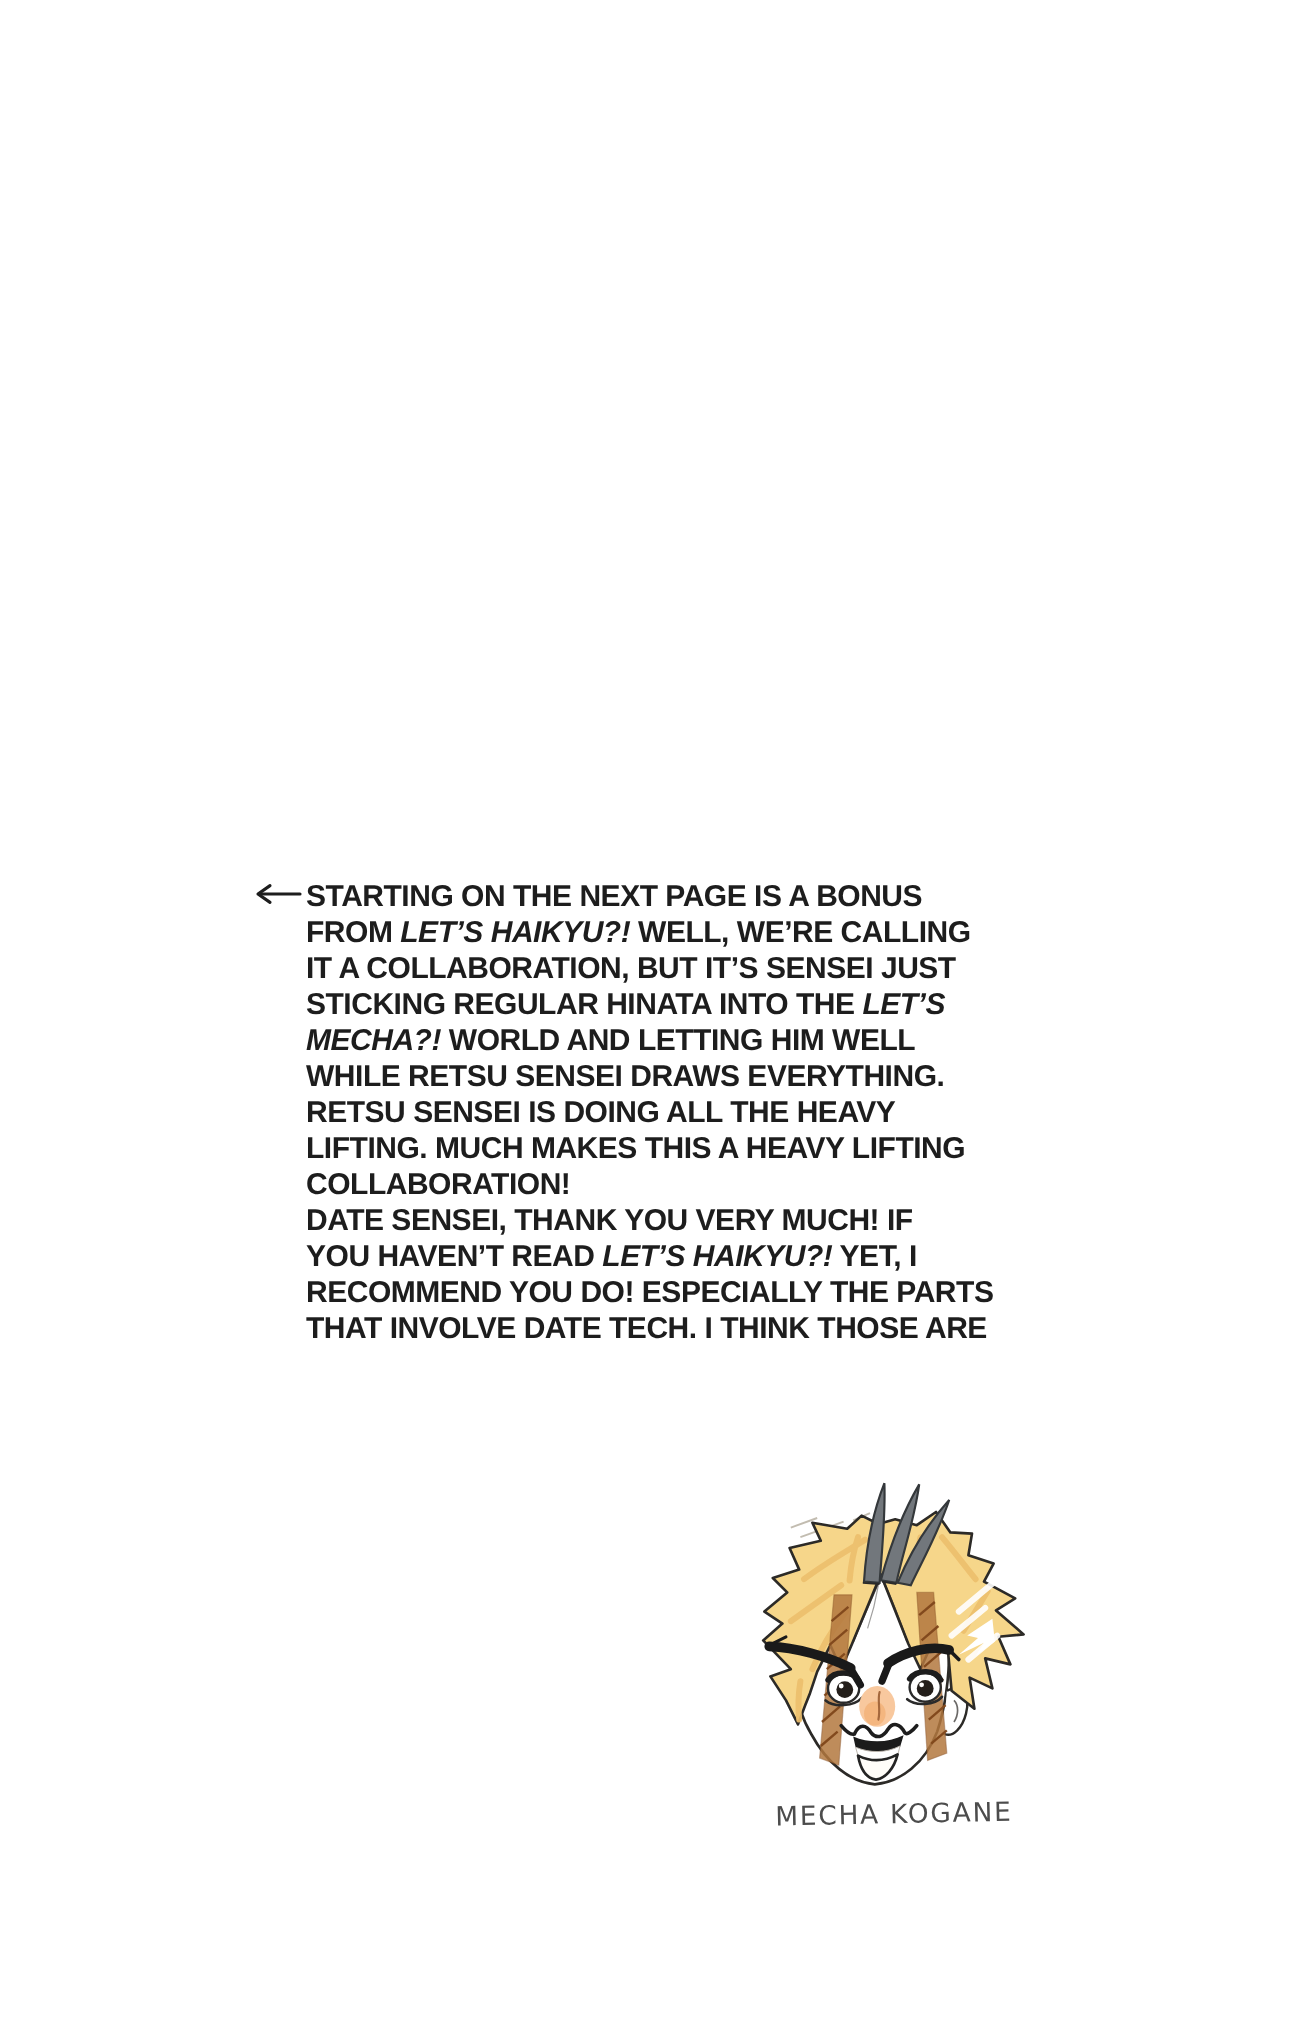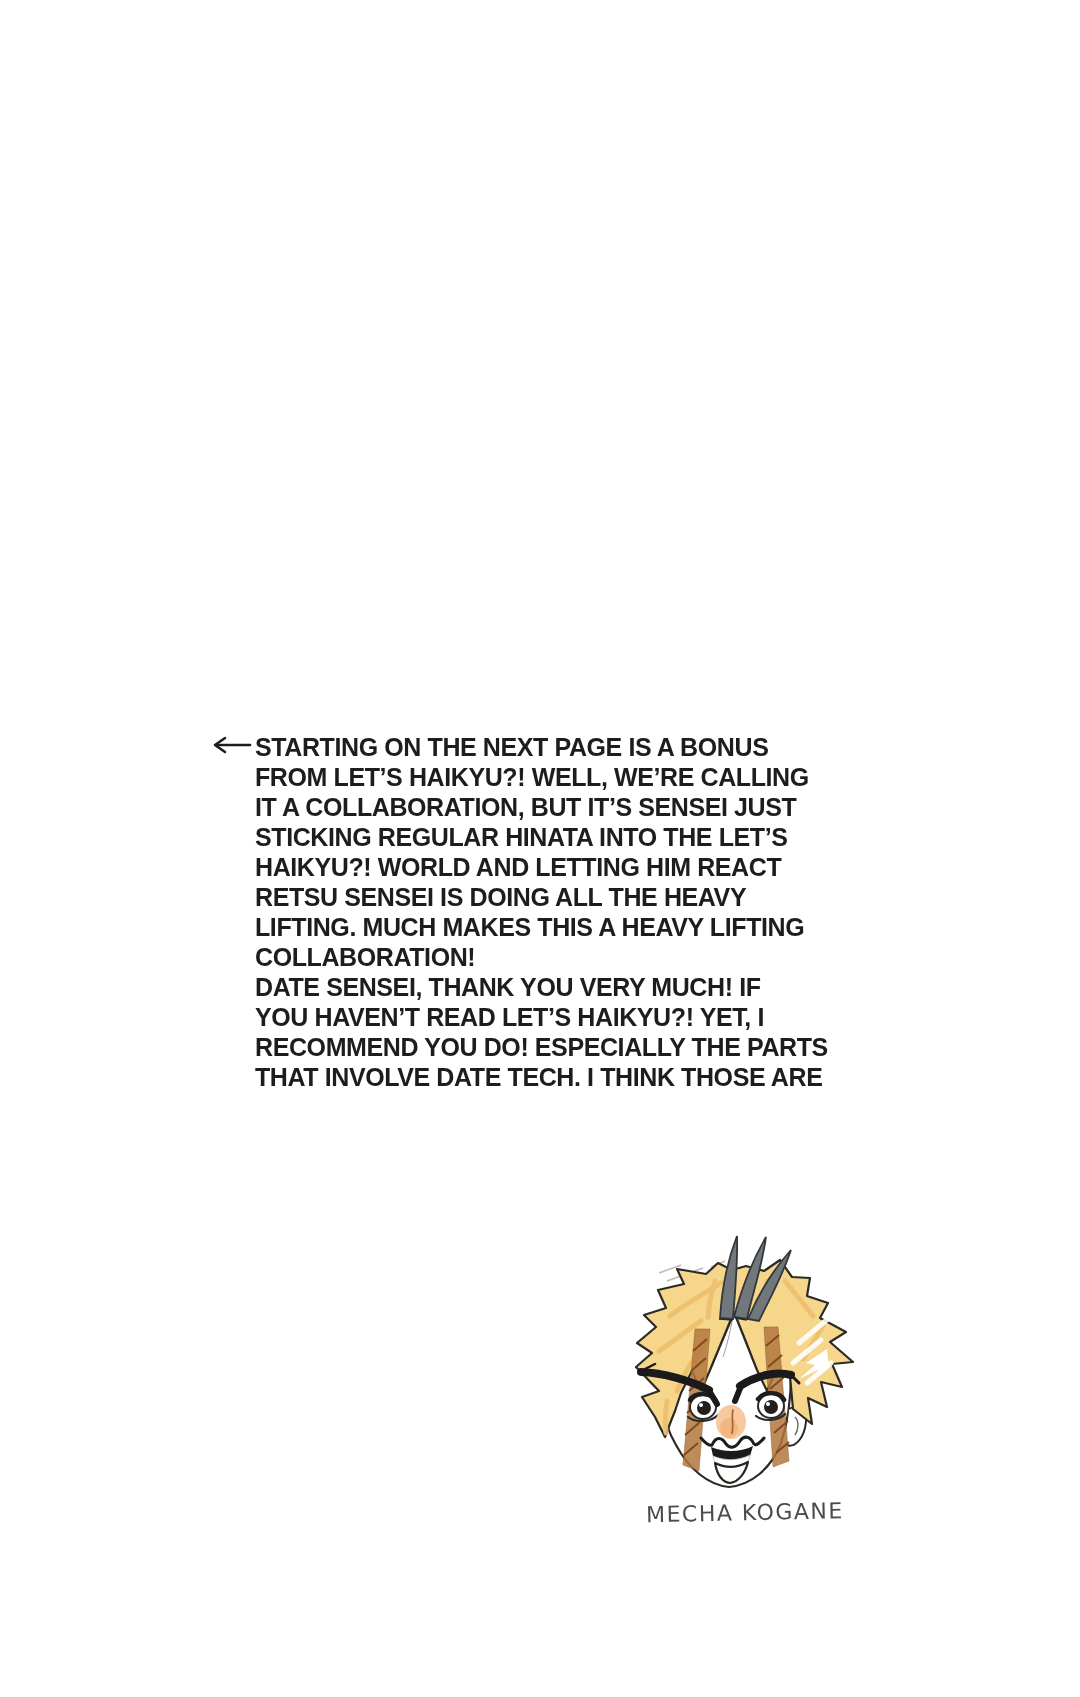--- a/index.html
+++ b/index.html
@@ -10,21 +10,21 @@
     font-family:"Liberation Sans",sans-serif;
     margin-top:21px;
   }
   .arrow-wrap{position:absolute;left:211px;top:712px;width:42px;height:24px;}
   .note-text{
     position:absolute;left:255px;top:711px;width:600px;
     font-weight:700;font-size:25px;line-height:30px;letter-spacing:-0.4px;
     color:var(--ink,#1d1d1d);
   }
   .nline{white-space:nowrap;}
-  .nline .it{}
+  .nline .it{font-style:italic;}
   .sketch{position:absolute;left:615px;top:1200px;width:250px;height:290px;}
   .caption{
     position:absolute;left:646px;top:1477px;width:220px;
     font-family:"DejaVu Sans",sans-serif;
     font-size:22px;letter-spacing:1.5px;line-height:30px;
     color:var(--caption,#4c4c4c);
     transform:rotate(-1.2deg);
     white-space:nowrap;
   }
 </style>
@@ -38,21 +38,22 @@
       <line x1="39" y1="12" x2="5" y2="12" stroke="#1d1d1d" stroke-width="2.6" stroke-linecap="round"></line>
       <path d="M14,5 L4,12 L14,19" fill="none" stroke="#1d1d1d" stroke-width="2.6" stroke-linecap="round" stroke-linejoin="round"></path>
     </svg>
   </div>
 
   <div class="note-text">
       <div class="nline"><span>STARTING ON THE NEXT PAGE IS A BONUS</span></div>
       <div class="nline"><span>FROM </span><span class="it">LET’S HAIKYU?!</span><span> WELL, WE’RE CALLING</span></div>
       <div class="nline"><span>IT A COLLABORATION, BUT IT’S SENSEI JUST</span></div>
       <div class="nline"><span>STICKING REGULAR HINATA INTO THE </span><span class="it">LET’S</span></div>
-      <div class="nline"><span class="it">HAIKYU?!</span><span> WORLD AND LETTING HIM REACT</span></div>
+      <div class="nline"><span class="it">MECHA?!</span><span> WORLD AND LETTING HIM WELL</span></div>
+      <div class="nline"><span>WHILE RETSU SENSEI DRAWS EVERYTHING.</span></div>
       <div class="nline"><span>RETSU SENSEI IS DOING ALL THE HEAVY</span></div>
       <div class="nline"><span>LIFTING. MUCH MAKES THIS A HEAVY LIFTING</span></div>
       <div class="nline"><span>COLLABORATION!</span></div>
       <div class="nline"><span>DATE SENSEI, THANK YOU VERY MUCH! IF</span></div>
       <div class="nline"><span>YOU HAVEN’T READ </span><span class="it">LET’S HAIKYU?!</span><span> YET, I</span></div>
       <div class="nline"><span>RECOMMEND YOU DO! ESPECIALLY THE PARTS</span></div>
       <div class="nline"><span>THAT INVOLVE DATE TECH. I THINK THOSE ARE</span></div>
     </div>
 
   <svg class="sketch" viewBox="0 0 250 290">

